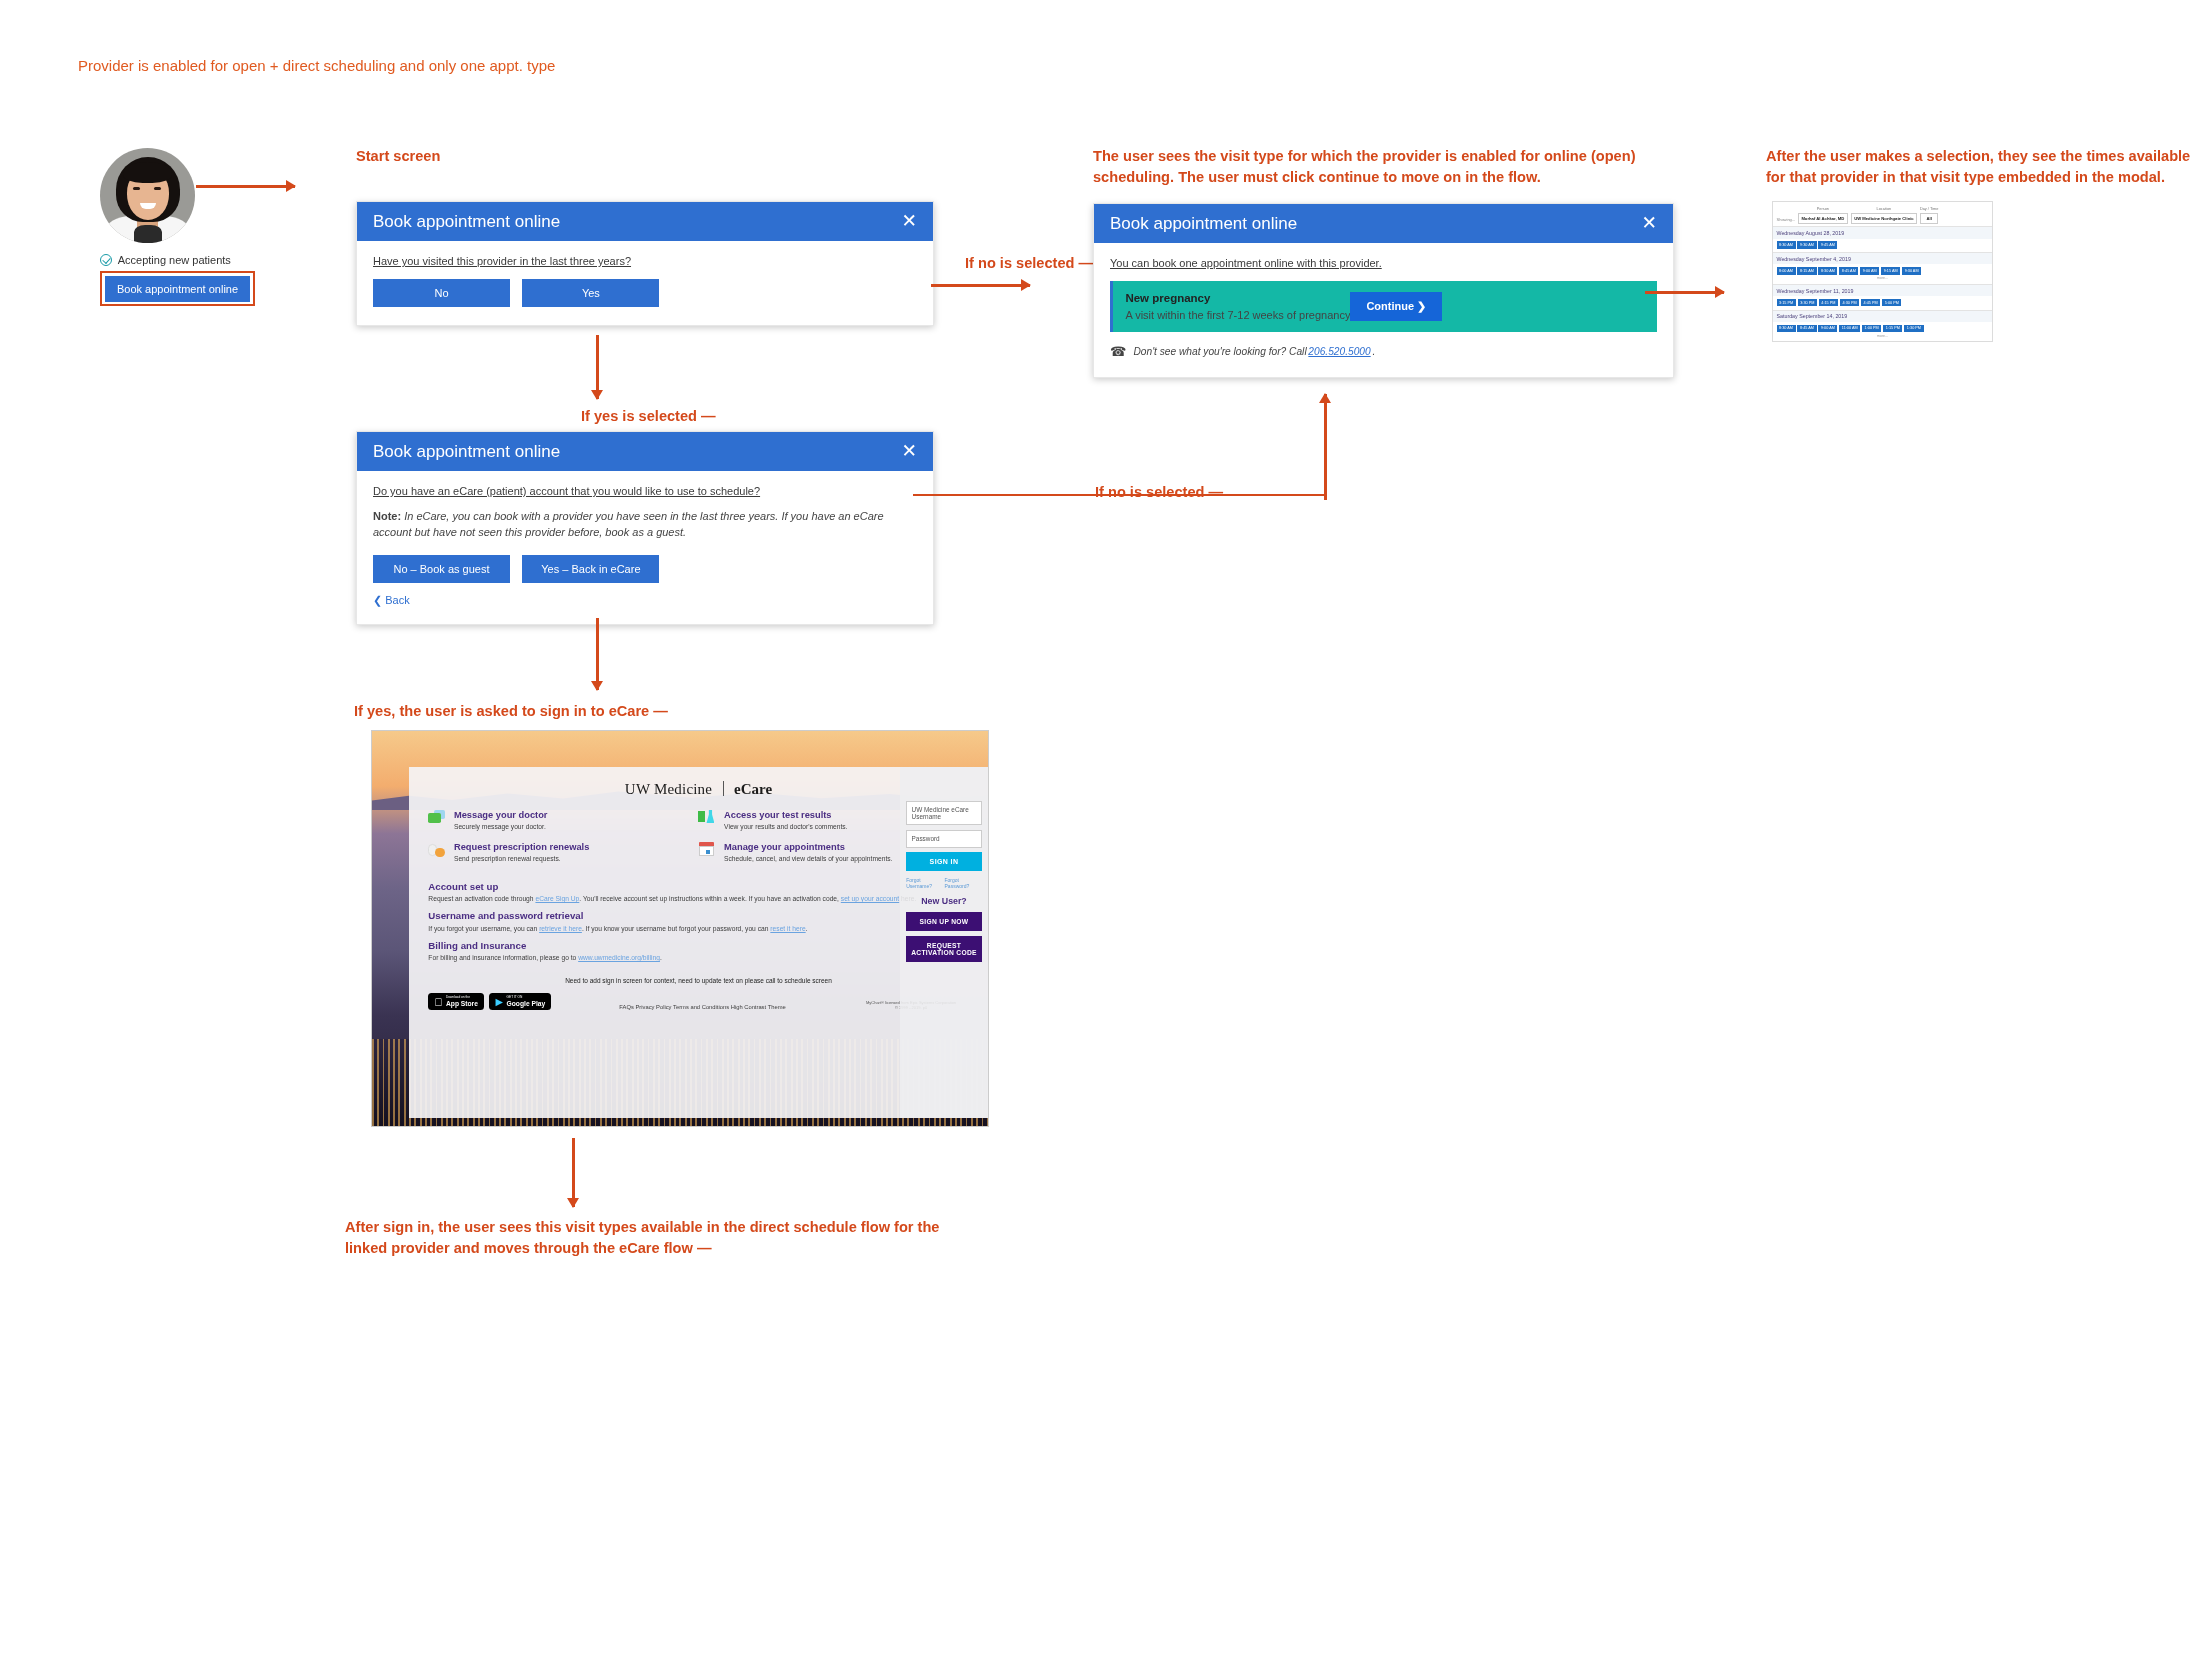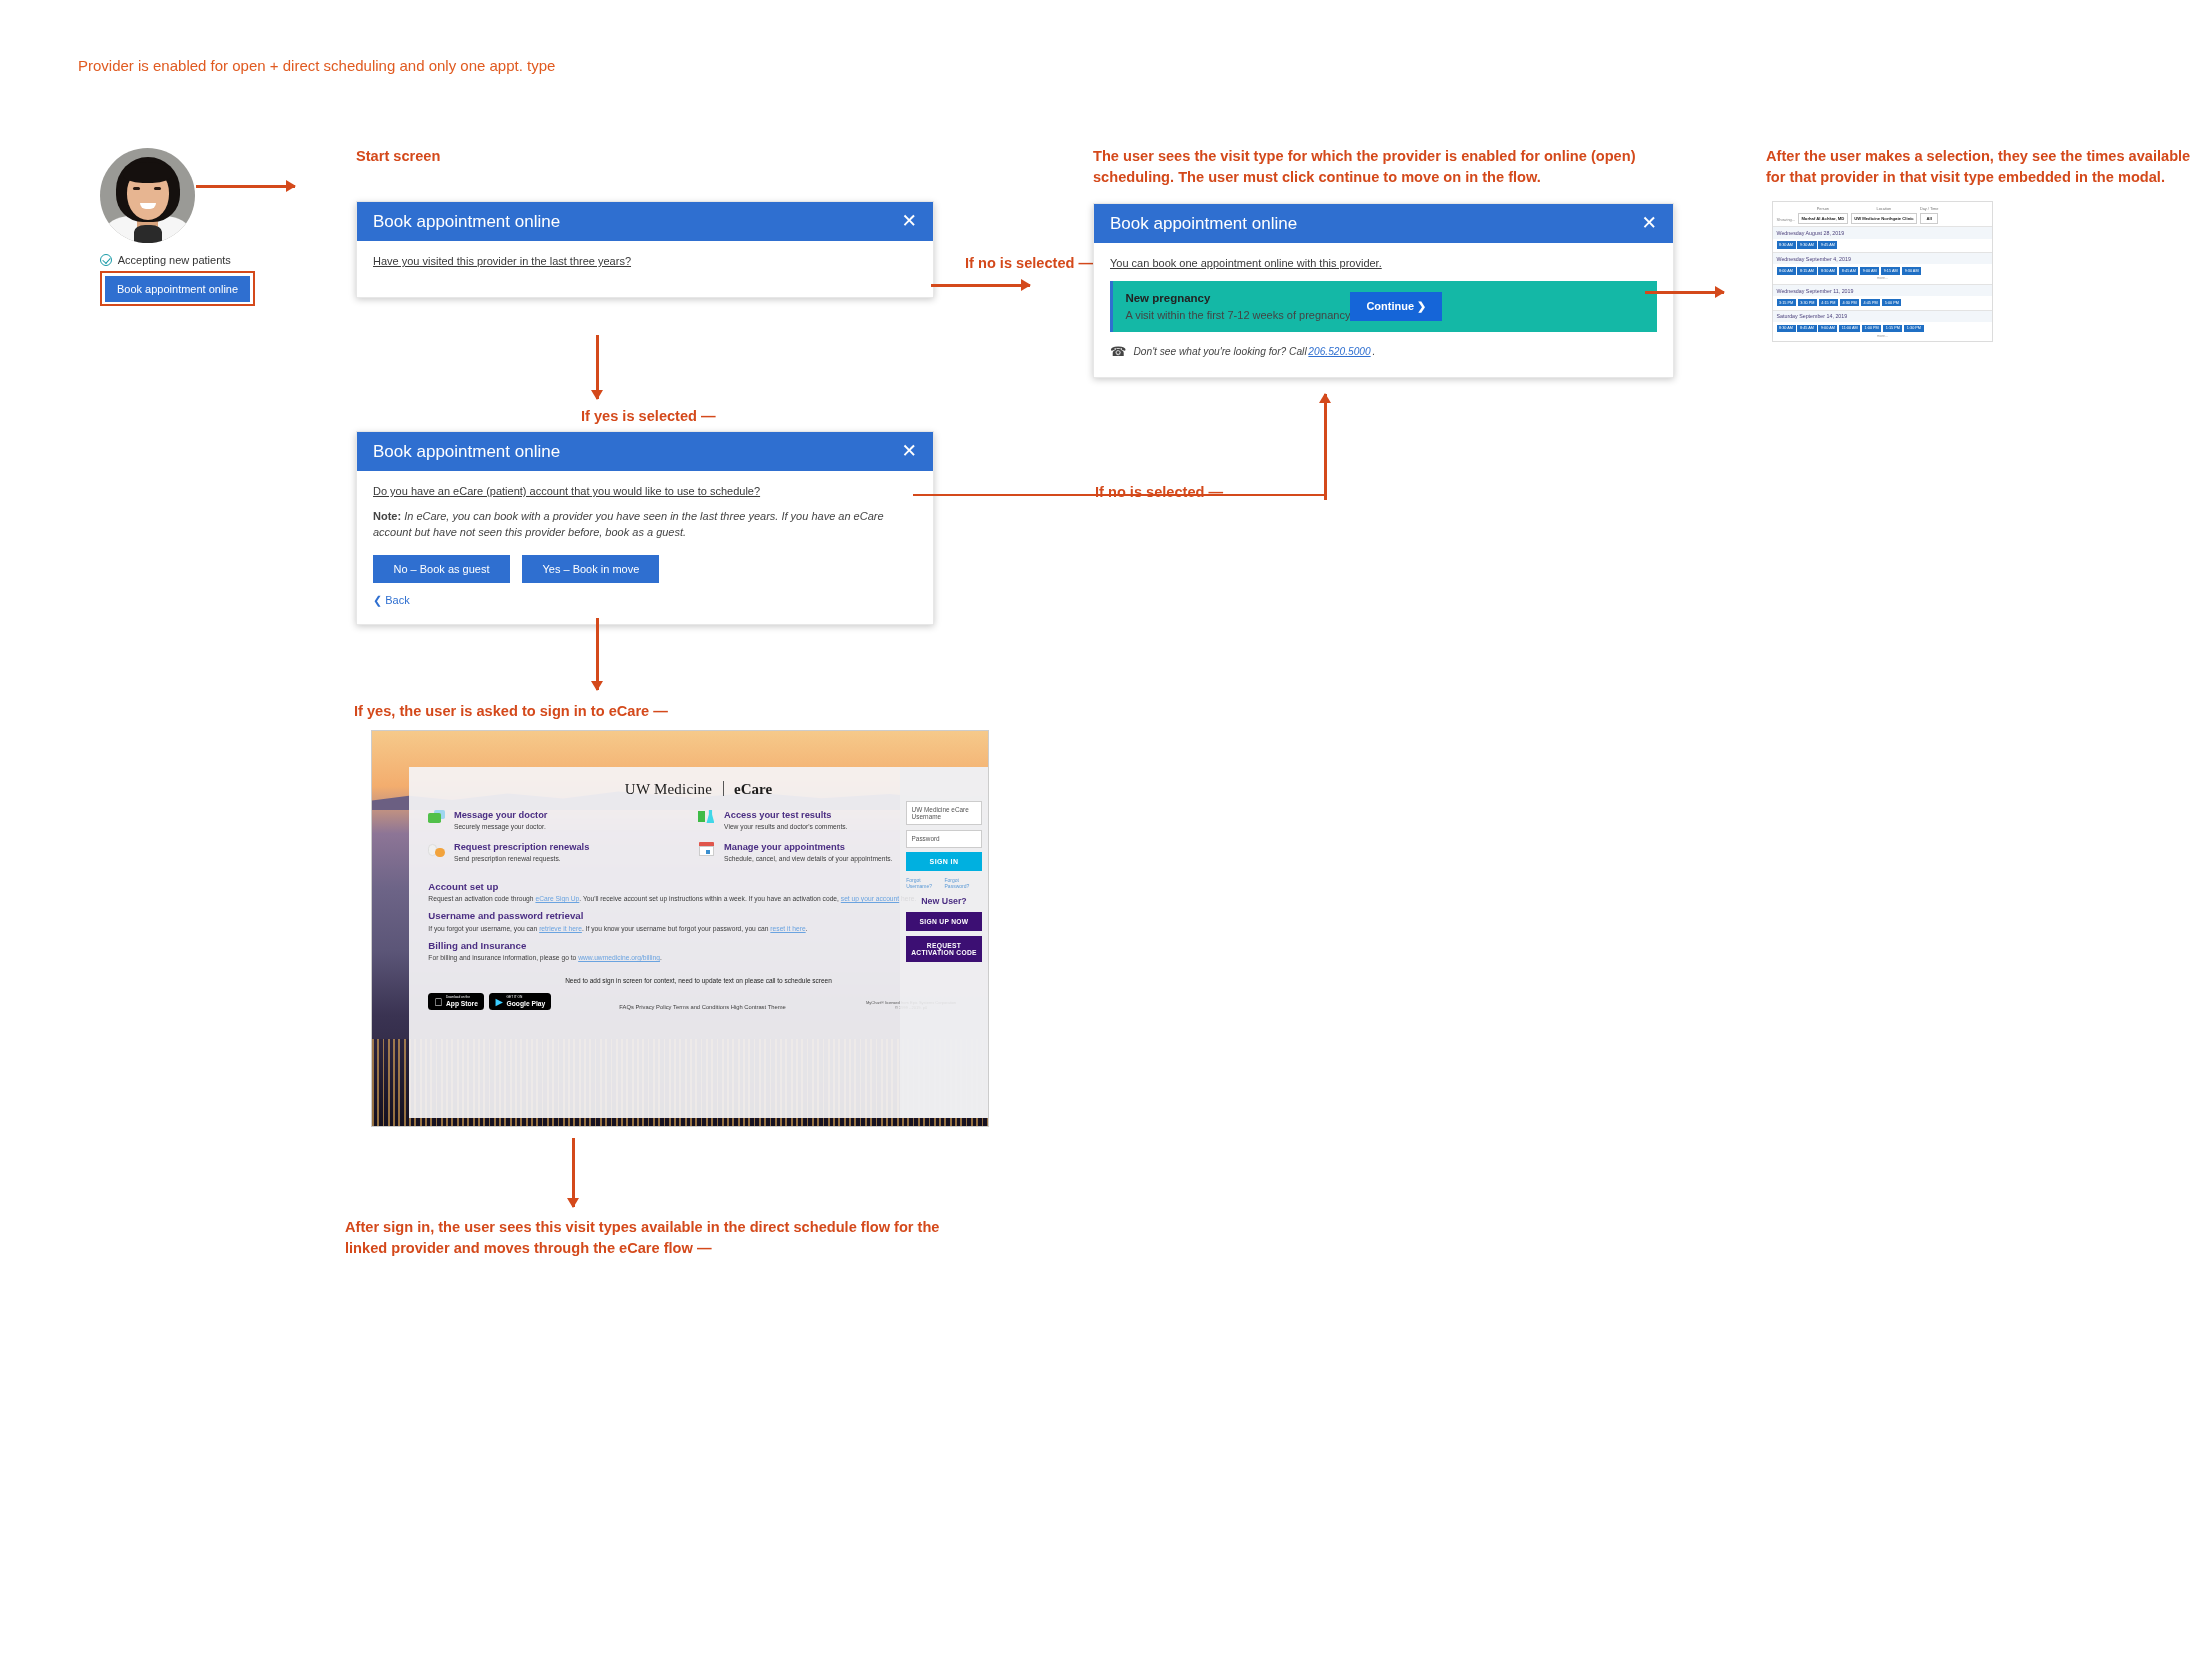--- a/index.html
+++ b/index.html
@@ -231,20 +231,24 @@
 
 <div class="abs anno" style="left:313px; top:146px;">Start screen</div>
 
 <div class="abs modal" style="left:313px; top:201px; width:578px;">
   <div class="modal-head">
     <span class="t">Book appointment online</span>
     <span class="x">✕</span>
   </div>
   <div class="modal-body">
     <div class="modal-q">Have you visited this provider in the last three years?</div>
+    <div class="mbtn-row">
+      <button class="mbtn">No</button>
+      <button class="mbtn">Yes</button>
+    </div>
   </div>
 </div>
 
 <div class="arrow-v" style="left:596px; top:335px; height:64px;"></div>
 
 <div class="abs anno" style="left:922px; top:253px;">If no is selected —</div>
 <div class="arrow-h" style="left:931px; top:284px; width:99px;"></div>
 
 <div class="abs anno" style="left:538px; top:406px;">If yes is selected —</div>
 
@@ -253,21 +257,21 @@
     <span class="t">Book appointment online</span>
     <span class="x">✕</span>
   </div>
   <div class="modal-body">
     <div class="modal-q">Do you have an eCare (patient) account that you would like to use to schedule?</div>
     <div class="modal-note">
       <b>Note:</b><span> In eCare, you can book with a provider you have seen in the last three years. If you have an eCare account but have not seen this provider before, book as a guest.</span>
     </div>
     <div class="mbtn-row">
       <button class="mbtn">No – Book as guest</button>
-      <button class="mbtn">Yes – Book in move</button>
+      <button class="mbtn">Yes – Back in eCare</button>
     </div>
     <div class="back-link">
       <span>❮</span>
       <span>Back</span>
     </div>
   </div>
 </div>
 
 <div class="abs anno" style="left:1052px; top:482px;">If no is selected —</div>
 <div class="elbow" style="left:913px; top:410px; width:413px; height:86px; border-left:none;"></div>

